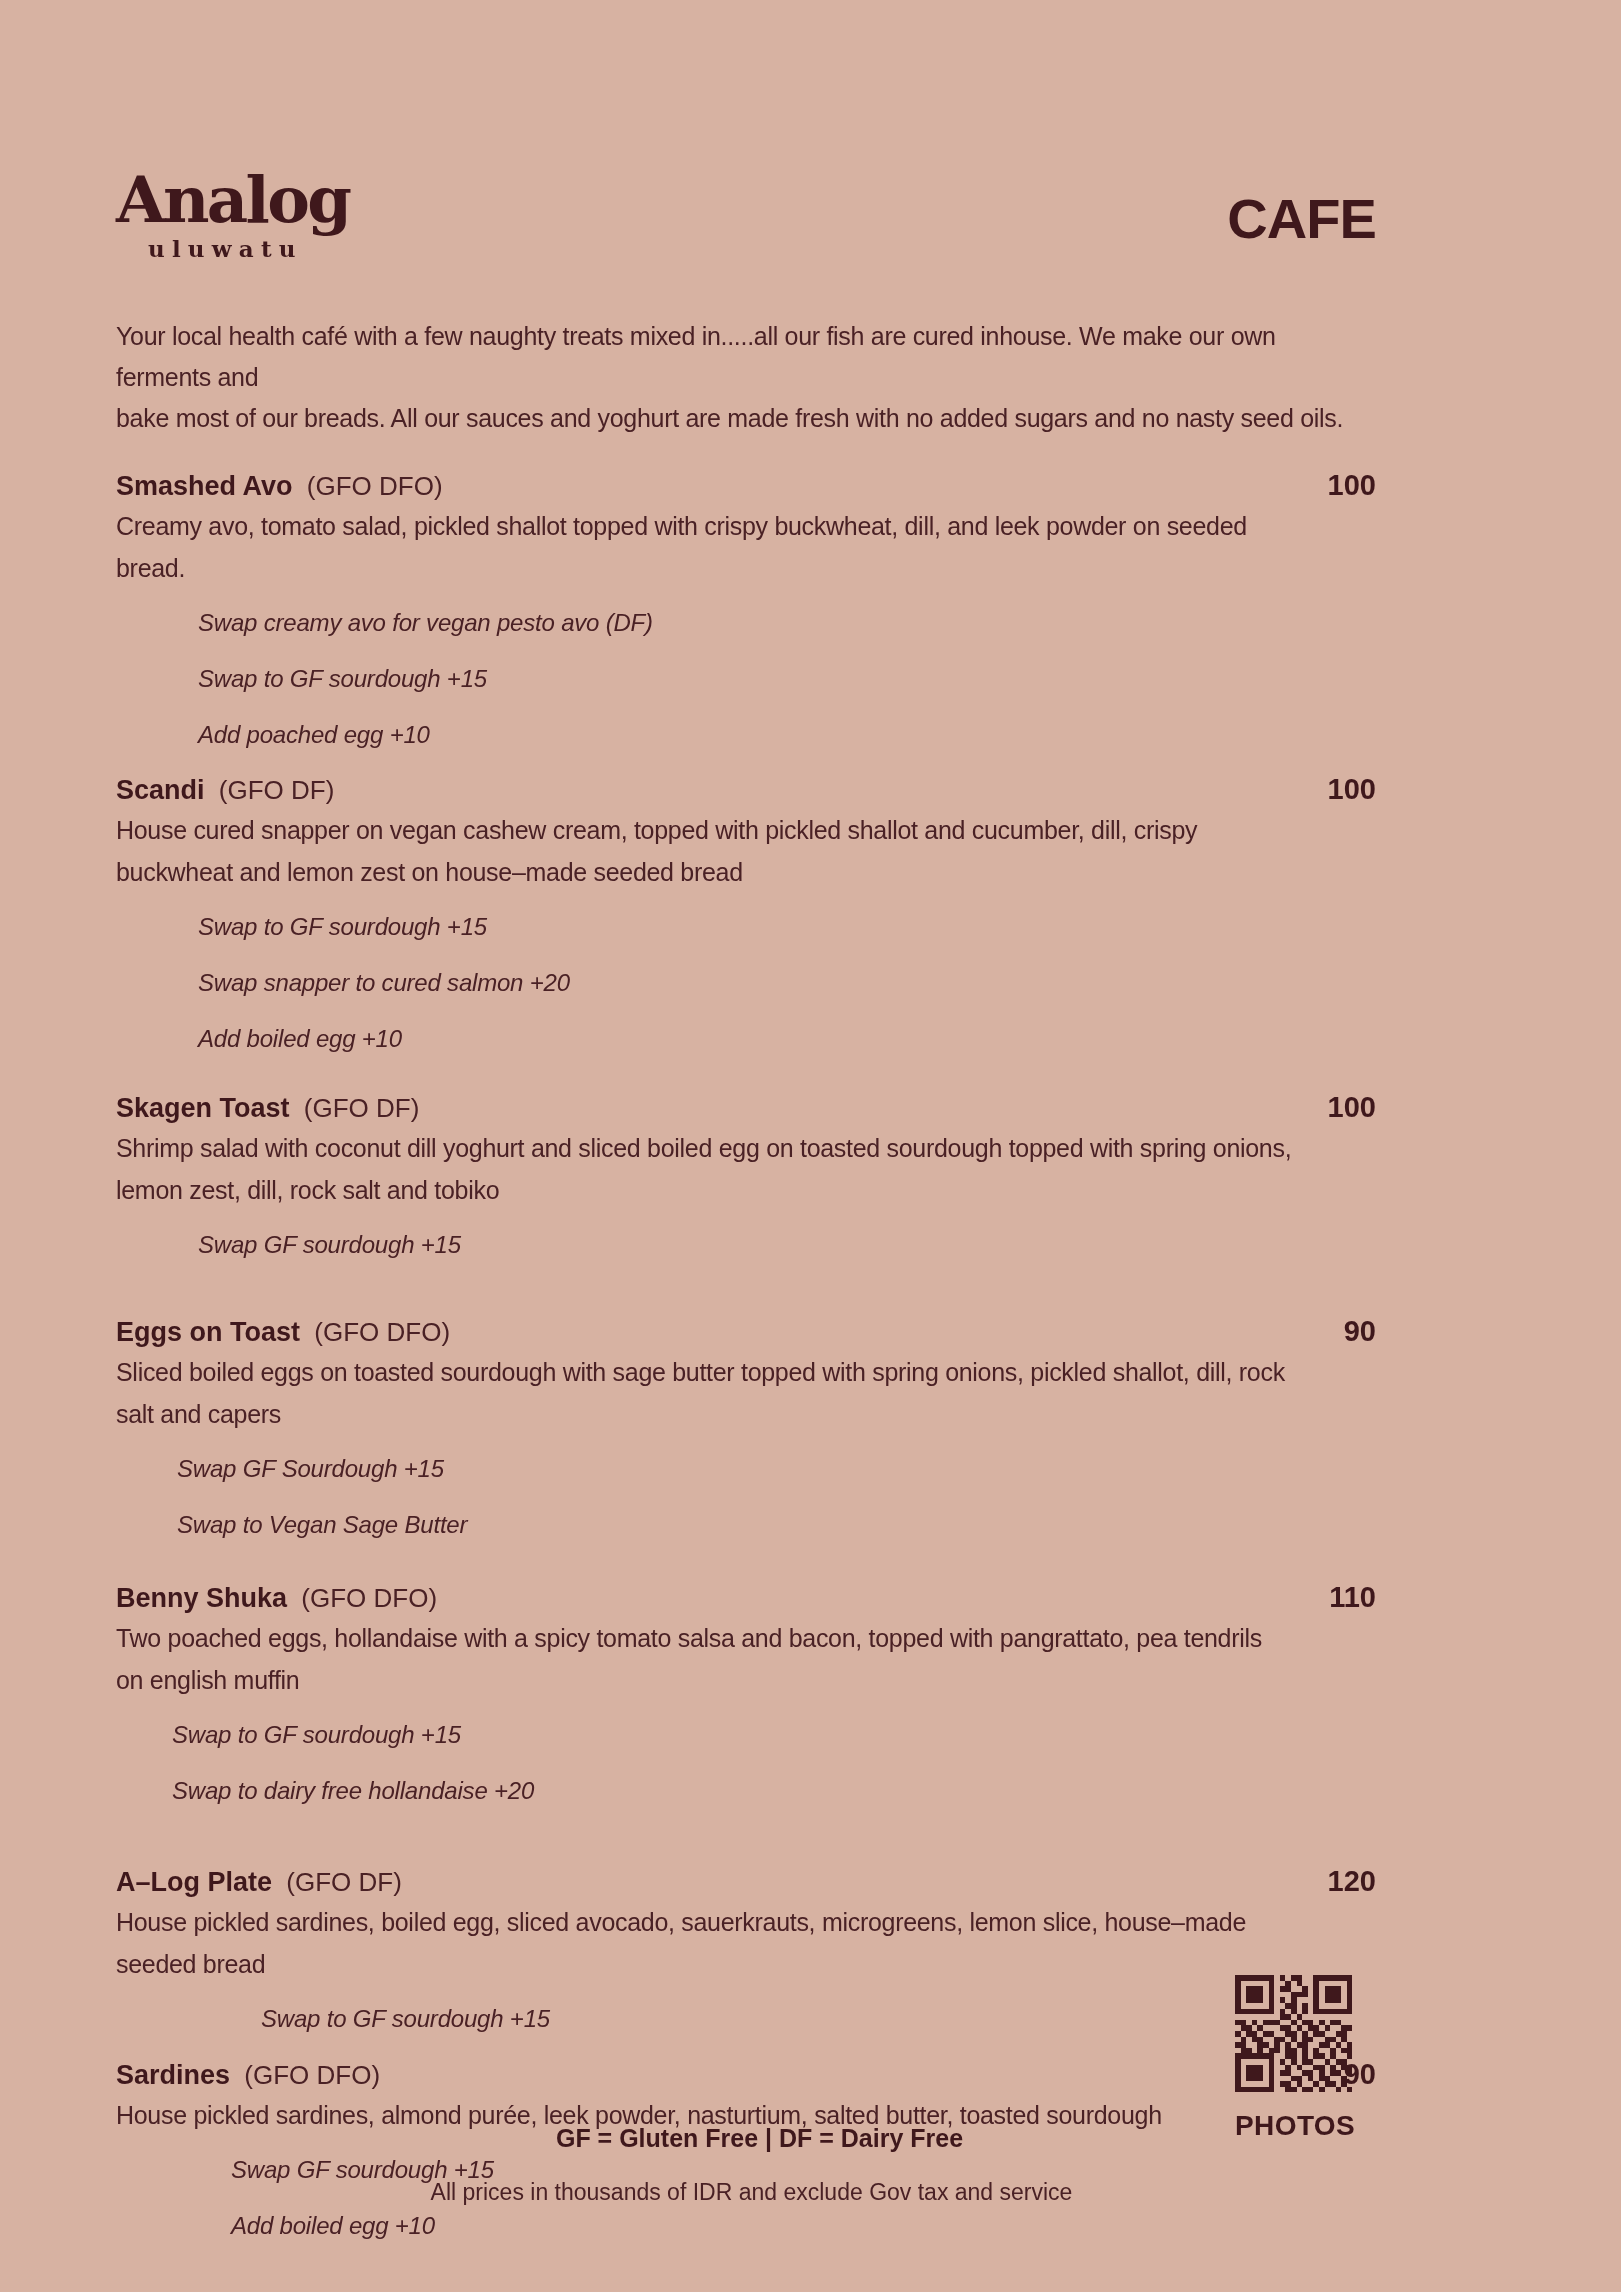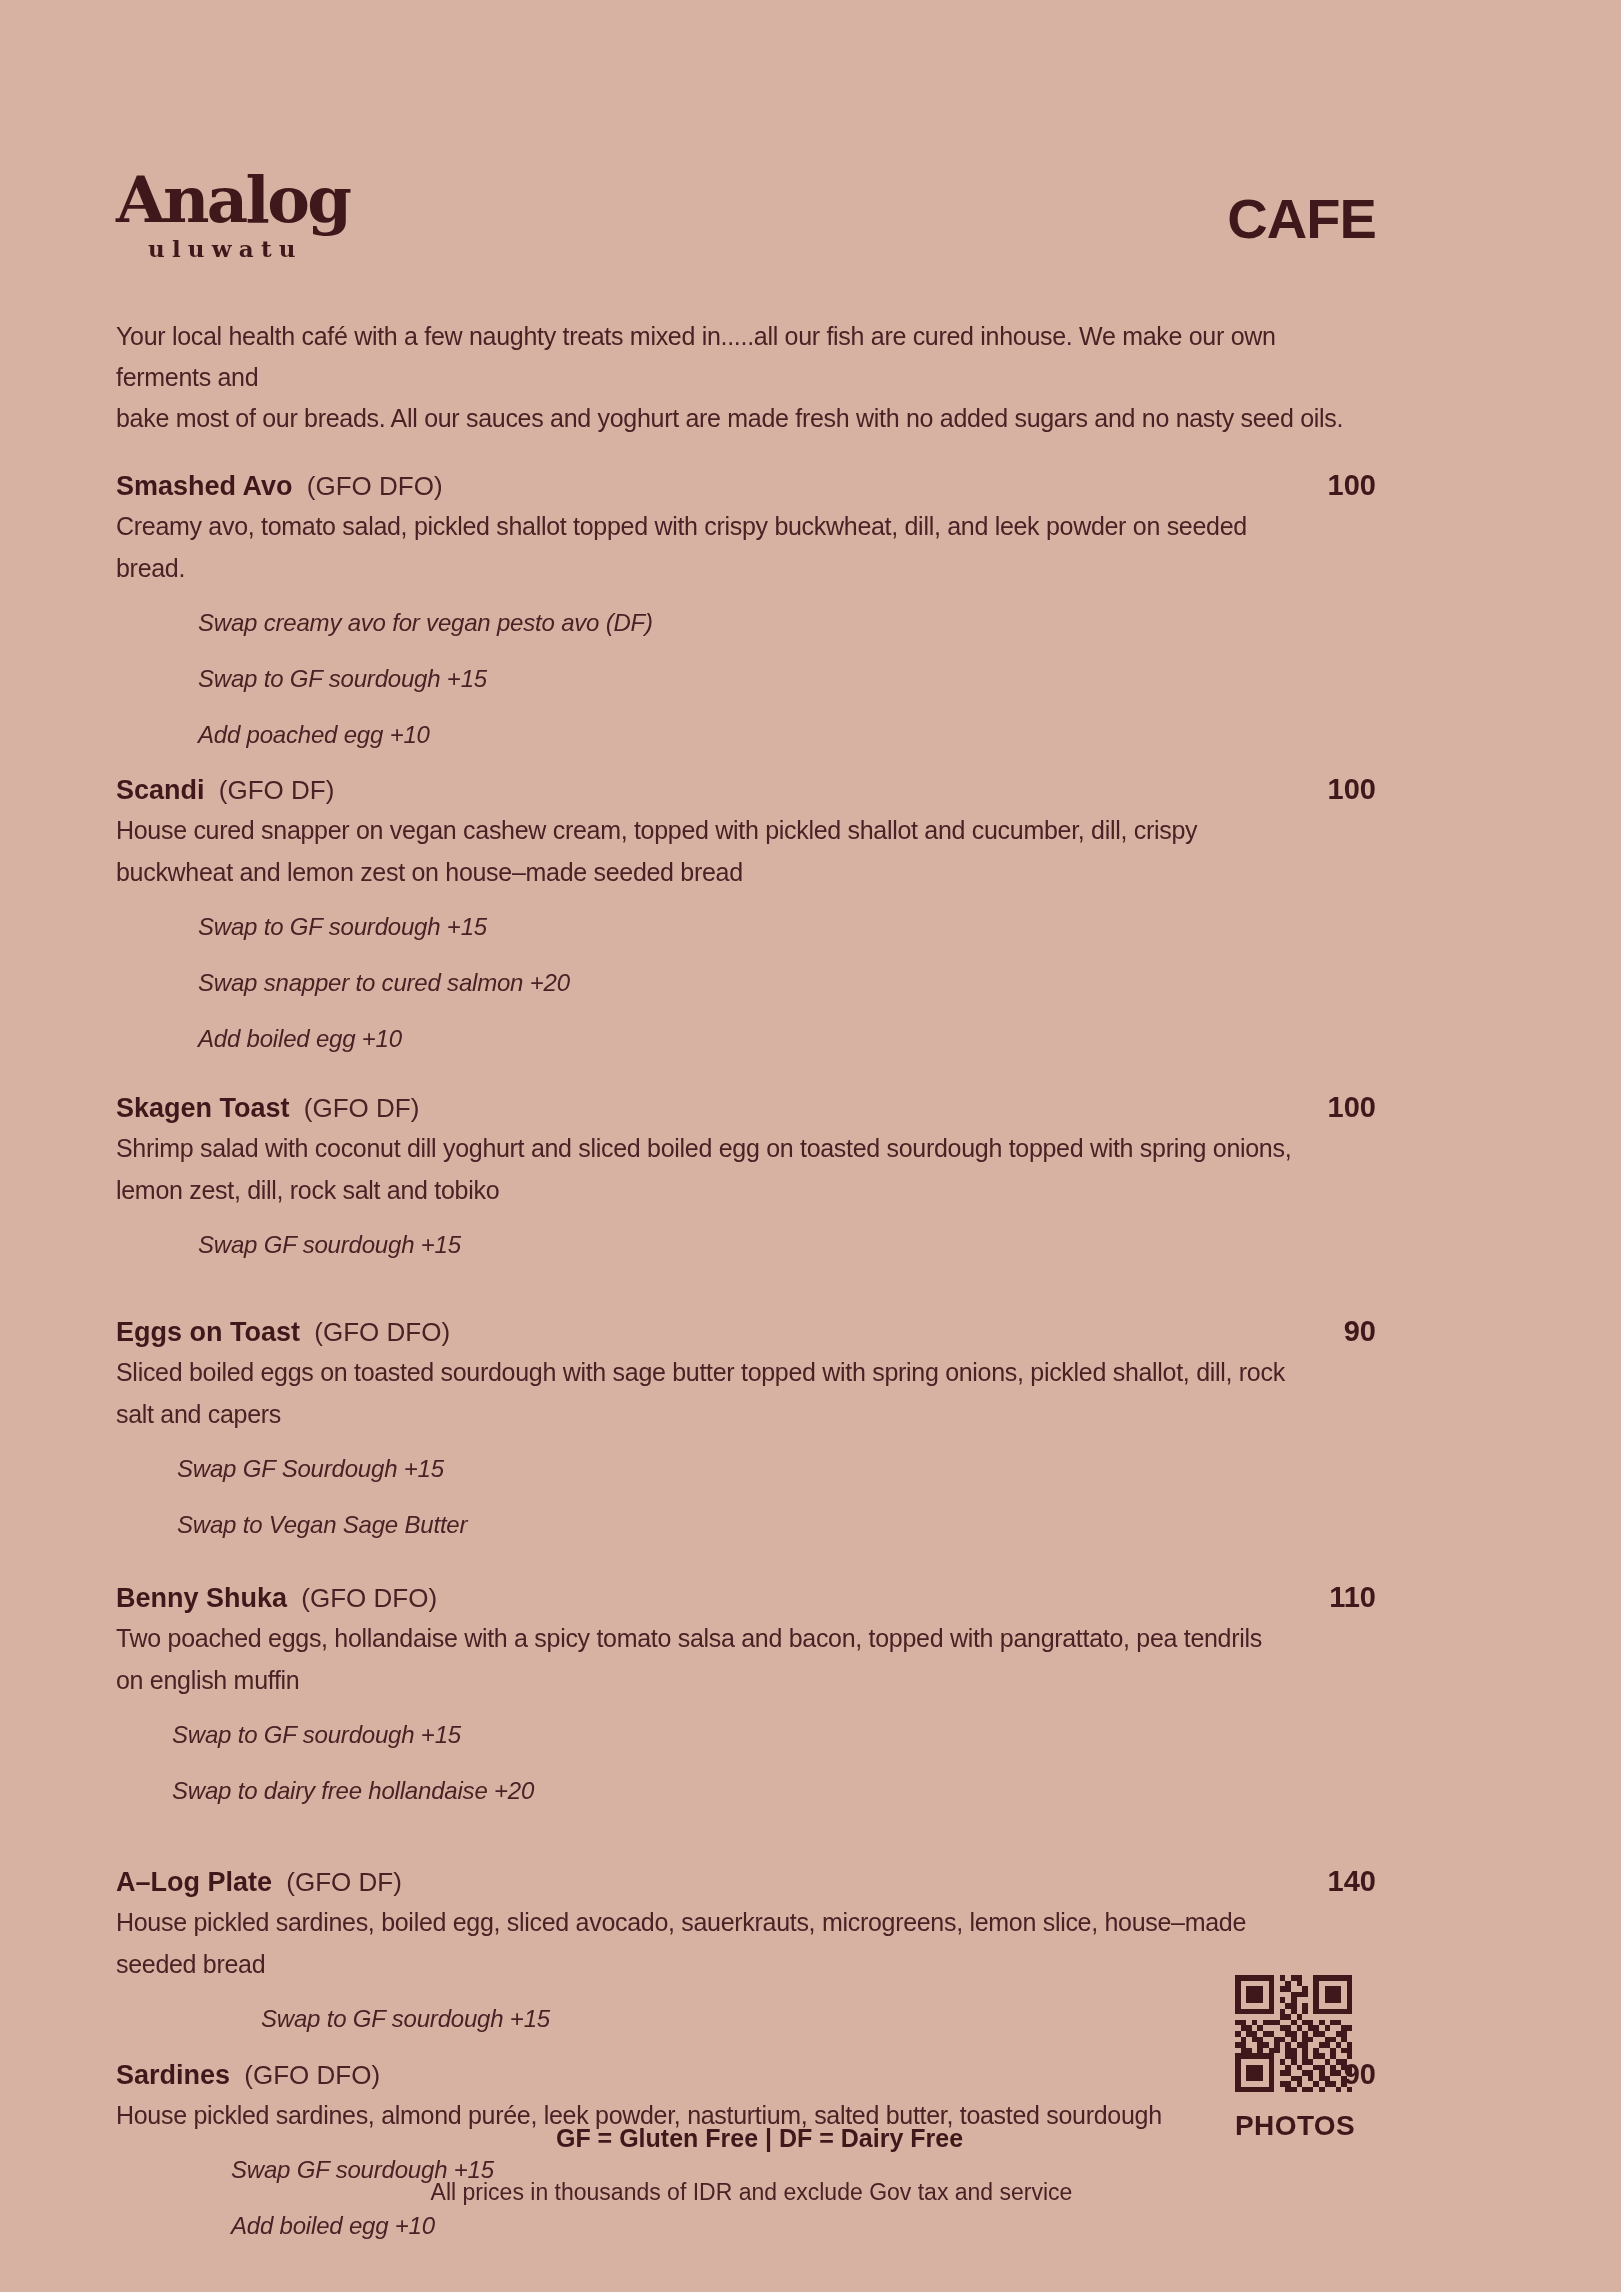--- a/index.html
+++ b/index.html
@@ -163,21 +163,21 @@
       <div class="swaps">
           <div class="swap-line">Swap to GF sourdough +15</div>
           <div class="swap-line">Swap to dairy free hollandaise +20</div>
         </div>
     </section>
 
     <section class="menu-item">
       <div class="title-row">
         <span class="item-name">A–Log Plate</span>
         <span class="item-tags">(GFO DF)</span>
-        <span class="item-price">140</span>
+        <span class="item-price">120</span>
       </div>
       <div class="desc">
           <div class="desc-line">House pickled sardines, boiled egg, sliced avocado, sauerkrauts, microgreens, lemon slice, house–made</div>
           <div class="desc-line">seeded bread</div>
         </div>
       <div class="swaps">
           <div class="swap-line">Swap to GF sourdough +15</div>
         </div>
     </section>
 

